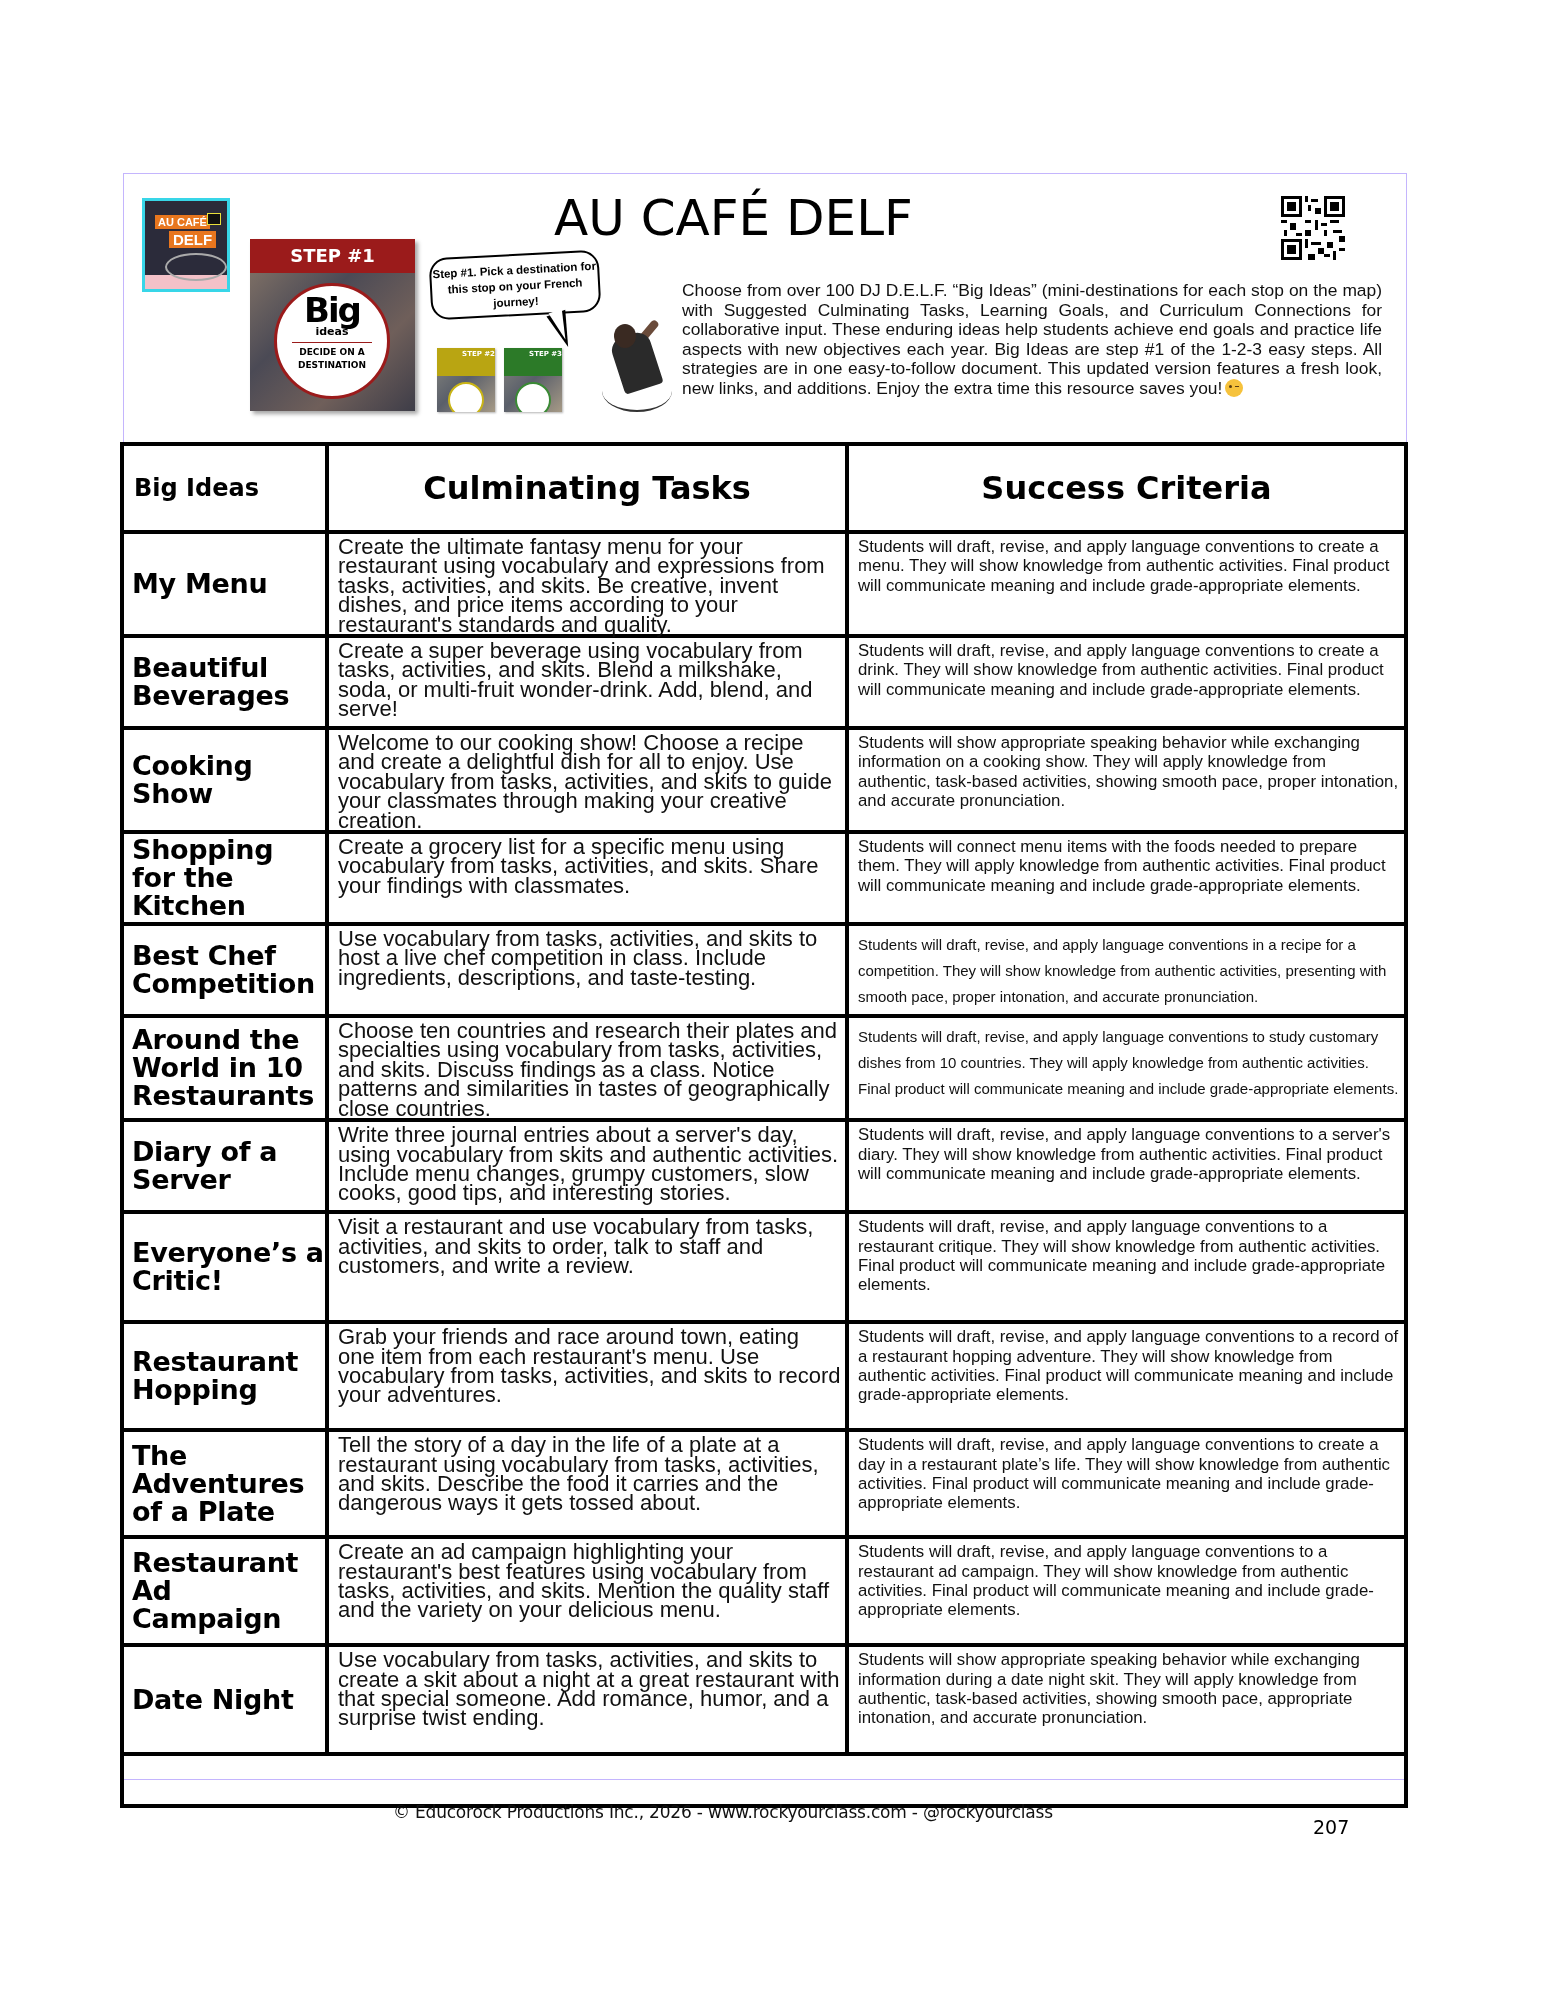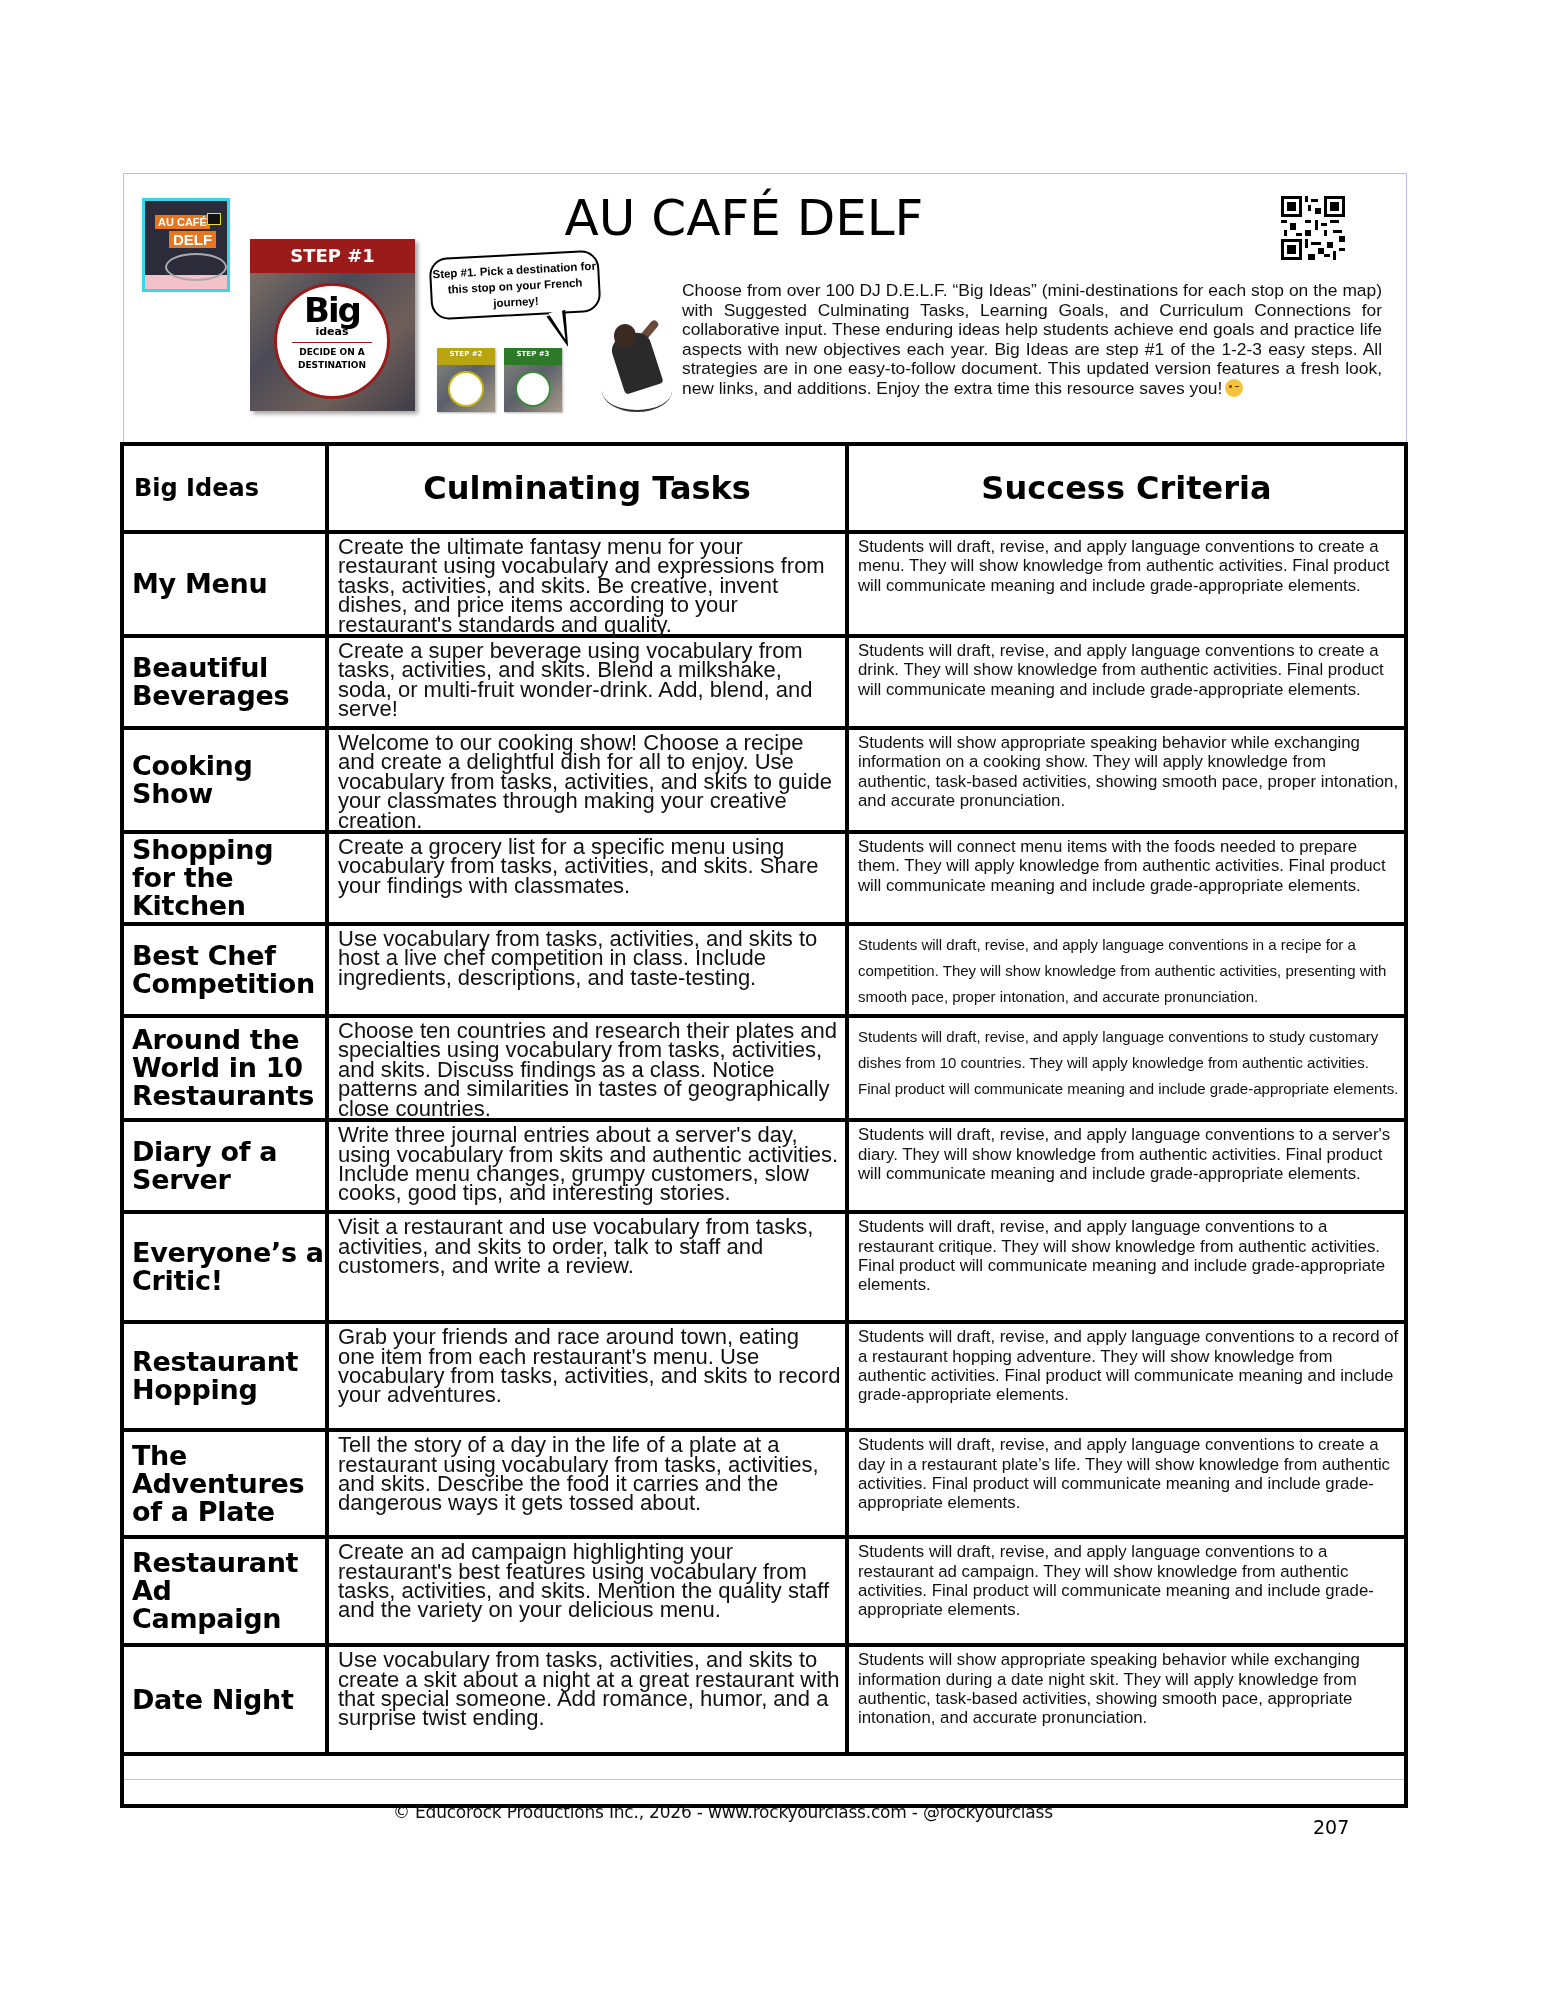--- a/index.html
+++ b/index.html
@@ -18,36 +18,36 @@
 
   .step1 { position: absolute; left: 126px; top: 65px; width: 165px; height: 172px; box-shadow: 3px 3px 4px rgba(0,0,0,0.35); background: linear-gradient(135deg,#8c7a6a,#4b4a55 40%,#6f5f5a 70%,#3e3d48); overflow: hidden; }
   .step1 .band { position: absolute; left: 0; top: 0; width: 100%; height: 34px; background: #9b1b1b; color: #fff; font: bold 18px "DejaVu Sans", sans-serif; text-align: center; line-height: 34px; }
   .step1 .circle { position: absolute; left: 24px; top: 44px; width: 116px; height: 116px; border-radius: 50%; background: #fff; border: 3px solid #9b1b1b; box-sizing: border-box; text-align: center; }
   .step1 .big { font: bold 34px "DejaVu Sans", sans-serif; margin-top: 8px; line-height: 32px; letter-spacing: -2px; }
   .step1 .ideas { font: bold 11px "DejaVu Sans", sans-serif; line-height: 12px; }
   .step1 .rule { width: 80px; height: 1px; background: #9b1b1b; margin: 4px auto 3px; }
   .step1 .decide { font: bold 9px "DejaVu Sans", sans-serif; line-height: 13px; }
 
   .step-small { position: absolute; top: 174px; width: 58px; height: 64px; background: linear-gradient(135deg,#8b8a80,#5a5f6a,#a69a86); overflow: hidden; box-shadow: 1px 1px 2px rgba(0,0,0,0.3); }
-  .step-small .band { height: 17px; color: #fff; font: bold 7px "DejaVu Sans", sans-serif; text-align: center; line-height: 12px; }
+  .step-small .band { height: 28px; color: #fff; font: bold 7px "DejaVu Sans", sans-serif; text-align: right; line-height: 12px; }
   .step-small .c { width: 36px; height: 36px; border-radius: 50%; background: #fff; margin: 6px auto 0; border: 2px solid; box-sizing: border-box; }
   .s2 { left: 313px; } .s2 .band { background: #b9a512; } .s2 .c { border-color: #c9b415; }
   .s3 { left: 380px; } .s3 .band { background: #2c7a28; } .s3 .c { border-color: #3a8a35; }
 
   .bubble { position: absolute; left: 306px; top: 80px; width: 170px; height: 62px; border: 2px solid #000; border-radius: 18px; background: #fff; transform: rotate(-3deg); text-align: center; font: bold 11.5px "Liberation Sans", sans-serif; line-height: 16px; padding-top: 6px; box-sizing: border-box; }
   .bubble-tail { position: absolute; left: 428px; top: 138px; width: 0; height: 0; border-left: 10px solid transparent; border-right: 10px solid transparent; border-top: 36px solid #000; transform: rotate(-20deg); }
   .bubble-tail::after { content: ""; position: absolute; left: -7px; top: -38px; border-left: 7px solid transparent; border-right: 7px solid transparent; border-top: 30px solid #fff; }
 
   .dj { position: absolute; left: 478px; top: 142px; width: 80px; height: 100px; }
   .dj .body { position: absolute; left: 14px; top: 18px; width: 40px; height: 56px; background: #2a2a2a; border-radius: 14px 14px 4px 4px; transform: rotate(-18deg); }
   .dj .head { position: absolute; left: 12px; top: 8px; width: 22px; height: 24px; background: #3a2a22; border-radius: 50%; }
   .dj .arm { position: absolute; left: 36px; top: 0px; width: 8px; height: 46px; background: #6a4b3a; transform: rotate(40deg); border-radius: 4px; }
   .dj .sig { position: absolute; left: 0; top: 54px; width: 70px; height: 40px; border-bottom: 2px solid #333; border-radius: 50%; }
 
-  .title { position: absolute; left: 430px; top: 14px; width: 380px; text-align: center; font-family: "DejaVu Sans", sans-serif; font-size: 50px; font-weight: normal; letter-spacing: 0px; line-height: 60px; }
+  .title { position: absolute; left: 430px; top: 14px; width: 380px; font-family: "DejaVu Sans", sans-serif; font-size: 50px; font-weight: normal; letter-spacing: 0px; line-height: 60px; }
 
   .qr { position: absolute; left: 1157px; top: 22px; width: 64px; height: 64px; }
 
   .intro { position: absolute; left: 558px; top: 107px; width: 700px; font-family: "Liberation Sans", sans-serif; font-size: 17.4px; line-height: 19.5px; text-align: justify; color: #111; }
   .wink { display: inline-block; width: 18px; height: 18px; border-radius: 50%; background: #f6c23c; vertical-align: -3px; margin-left: 3px; position: relative; }
   .wink::before { content: ""; position: absolute; left: 4px; top: 6px; width: 3px; height: 3px; background: #5a3c10; border-radius: 50%; }
   .wink::after { content: ""; position: absolute; left: 10px; top: 7px; width: 4px; height: 1px; background: #5a3c10; }
 
   
   .tbl { position: absolute; left: -4px; top: 268px; width: 1284px; border-collapse: collapse; table-layout: fixed; }

